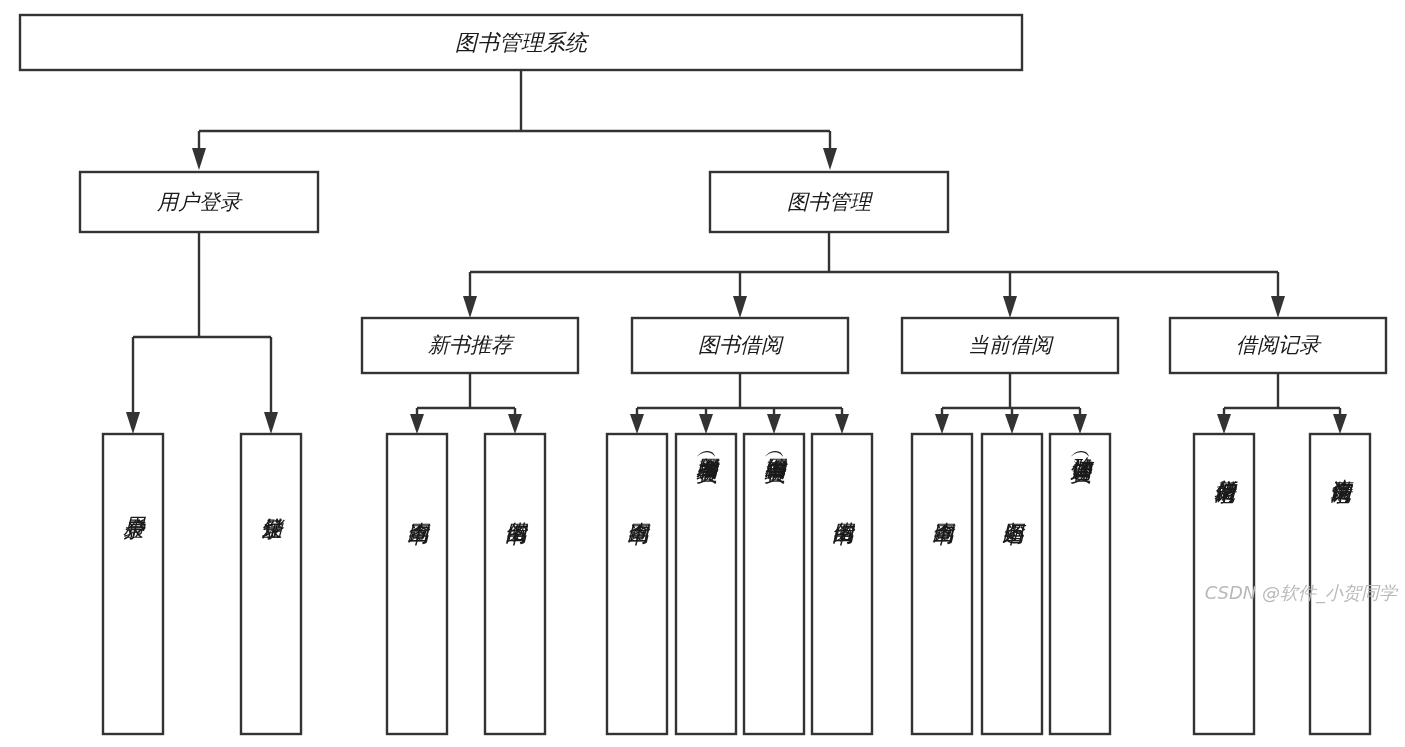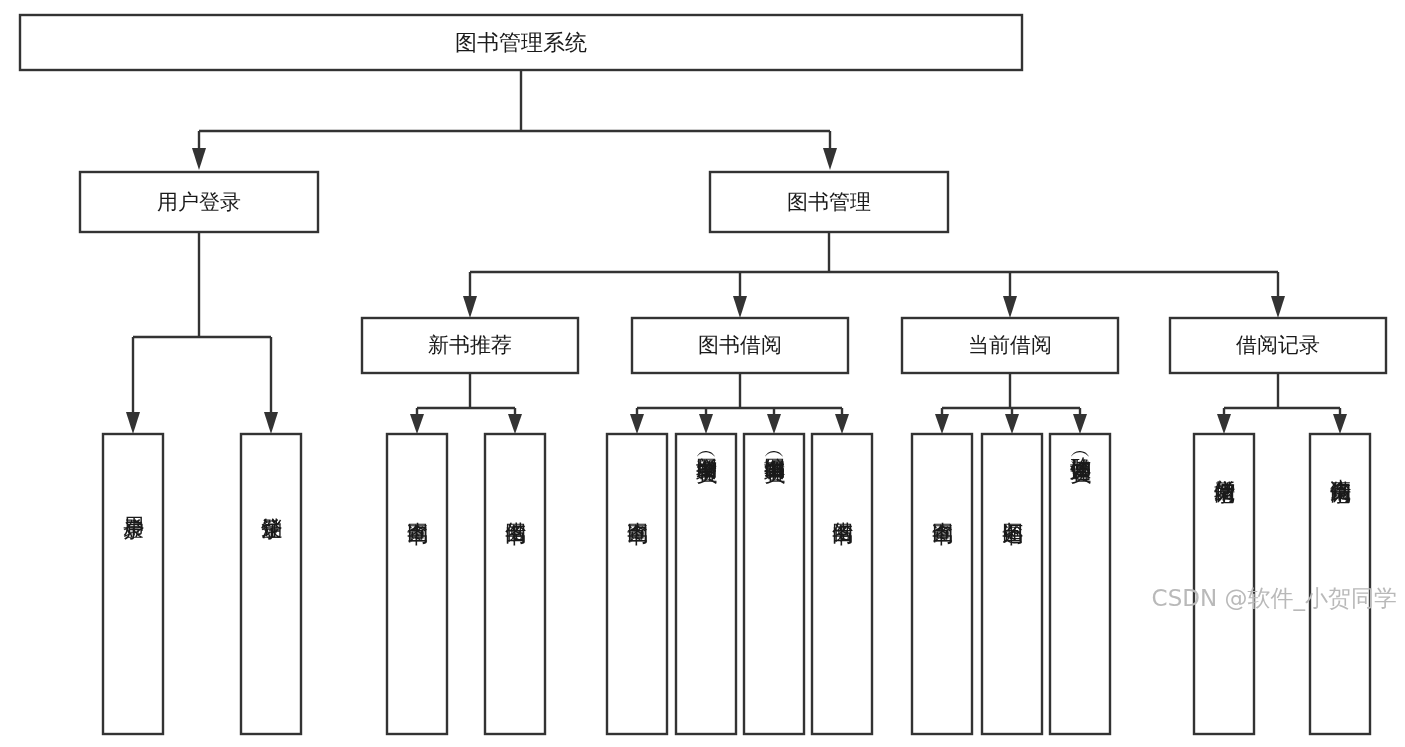--- a/index.html
+++ b/index.html
@@ -11,20 +11,21 @@
     width: 1405px;
     height: 747px;
     font-family: "DejaVu Sans", "Liberation Sans", sans-serif;
     overflow: hidden;
   }
   #diagram-root {
     position: relative;
     width: 1405px;
     height: 625px;
     background: #ffffff;
+    font-style: italic;
   }
   svg#flow-svg {
     position: absolute;
     top: 0;
     left: 0;
     width: 1405px;
     height: 747px;
   }
   .node-box {
     fill: #ffffff;
@@ -61,23 +62,23 @@
     letter-spacing: 1px;
     display: flex;
     align-items: center;
     justify-content: flex-start;
     white-space: nowrap;
     pointer-events: none;
   }
   #watermark {
     position: absolute;
     right: 8px;
-    bottom: 11px;
-    font-family: "DejaVu Sans", "Liberation Sans", sans-serif;
-    font-size: 23px;
+    bottom: 20px;
+    font-family: "DejaVu Sans", "Liberation Sans", sans-serif;
+    font-size: 18px;
     color: #b9b9b9;
     white-space: nowrap;
   }
 </style>
 </head>
 <body>
 
 <div id="diagram-root">
 
   <svg id="flow-svg" viewBox="0 0 1405 747">

